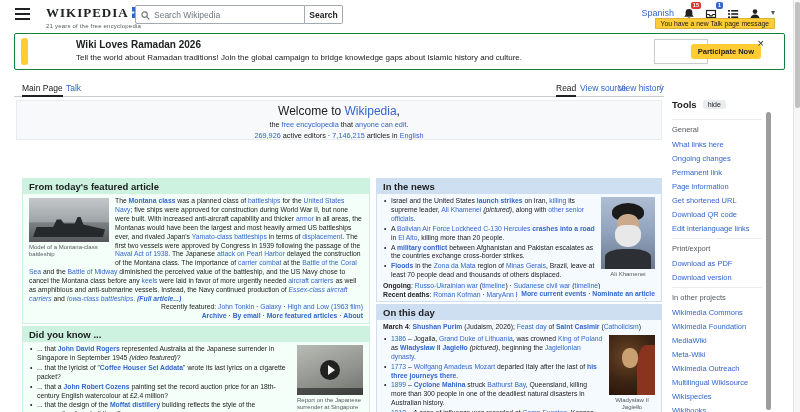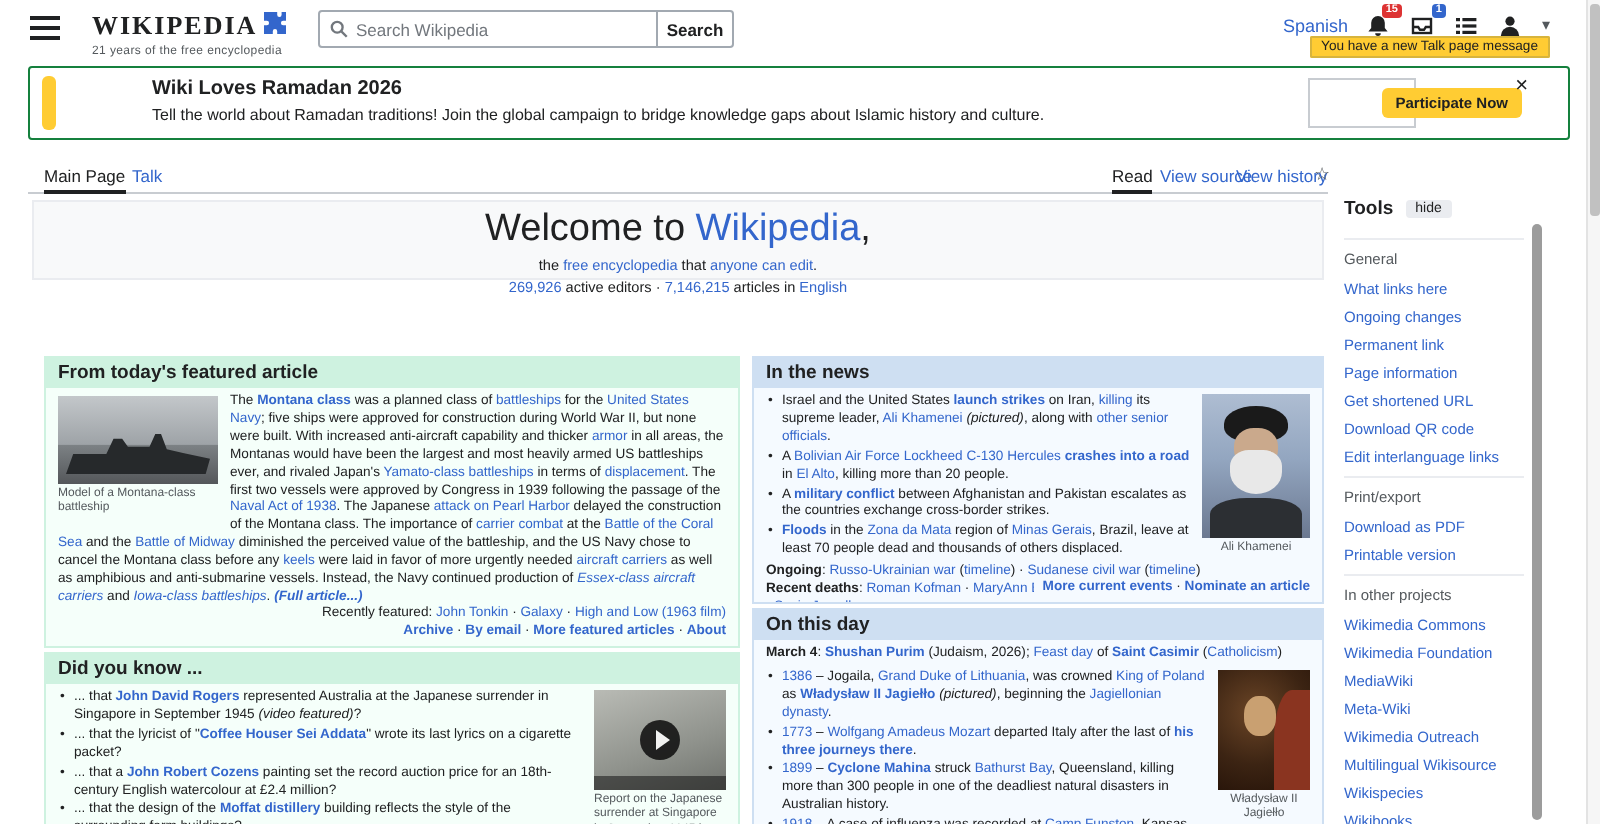--- a/index.html
+++ b/index.html
@@ -14,21 +14,21 @@
 
   
   #topbar { position:absolute; left:0; top:0; width:793px; height:30px; background:#fff; }
   .hamburger { position:absolute; left:15px; top:8px; width:15px; height:12px; cursor:pointer; }
   .hamburger span { display:block; height:2px; background:#202122; margin-bottom:3px; }
   .logo { position:absolute; left:46px; top:4px; }
   .logo-row { display:flex; align-items:center; gap:3px; }
   .wordmark { font-family:"Liberation Serif", serif; font-weight:bold; font-size:13px; letter-spacing:1px; }
   .tagline { font-size:6px; color:#54595d; margin-top:1px; letter-spacing:.2px; }
   .search-wrap { position:absolute; left:135px; top:5px; display:flex; height:19px; }
-  .search-box { display:flex; align-items:center; gap:4px; width:170px; border:1px solid #a2a9b1; border-radius:2px 0 0 2px; padding:0 5px; background:#fff;margin-left:24px; }
+  .search-box { display:flex; align-items:center; gap:4px; width:170px; border:1px solid #a2a9b1; border-radius:2px 0 0 2px; padding:0 5px; background:#fff; }
   .search-box input { border:none; outline:none; flex:1; font-size:8.5px; font-family:inherit; color:#202122; background:transparent; }
   .search-box input::placeholder { color:#72777d; }
   .search-btn { width:38px; border:1px solid #a2a9b1; border-left:none; background:#fff; font-weight:bold; font-size:8.5px; color:#202122; border-radius:0 2px 2px 0; cursor:pointer; font-family:inherit; }
   .user-area { position:absolute; right:18px; top:6px; display:flex; align-items:center; gap:9px; }
   .username { color:#3366cc; font-size:9px; cursor:pointer; }
   .ico { position:relative; width:13px; height:13px; cursor:pointer; }
   .badge { position:absolute; top:-4px; right:-5px; color:#fff; font-size:5.5px; line-height:7px; padding:0 2px; border-radius:2px; font-weight:bold; }
   .badge-red { background:#d33; }
   .badge-blue { background:#36c; }
   .chev { font-size:8px; color:#54595d; cursor:pointer; }
@@ -48,21 +48,21 @@
   .tab { position:absolute; top:3px; cursor:pointer; }
   .tab.active { color:#202122; }
   .tab.active::after { content:""; position:absolute; left:0; right:0; bottom:-4px; height:2px; background:#202122; }
   .tab.link { color:#3366cc; }
   #tab-main { left:8px; } #tab-talk { left:52px; }
   #tab-read { left:542px; } #tab-source { left:566px; } #tab-history { left:604px; }
   #tab-star { left:643px; top:2px; color:#54595d; font-size:9px; }
 
   
   #welcome { position:absolute; left:16px; top:100px; width:646px; height:40px; background:#f8f9fa; border:1px solid #eaecf0; text-align:center; }
-  .welcome-title { font-size:19px; margin-top:3px; }
+  .welcome-title { font-size:12px; margin-top:3px; }
   .welcome-sub { font-size:7.3px; margin-top:2px; }
   .welcome-stats { font-size:7.3px; margin-top:2px; }
 
   
   .box { position:absolute; border:1px solid; overflow:hidden;margin-top:32px; }
   .box h2 { font-size:9.5px; font-weight:bold; padding:2px 6px; }
   #tfa  { left:22px;  top:146px; width:348px; height:146px; border-color:#cef2e0; background:#f5fffa; }
   #dyk  { left:22px;  top:294px; width:348px; height:118px; border-color:#cef2e0; background:#f5fffa; z-index:2; }
   #itn  { left:376px; top:146px; width:286px; height:124px; border-color:#cedff2; background:#f5faff; }
   #otd  { left:376px; top:272px; width:286px; height:140px; border-color:#cedff2; background:#f5faff; z-index:2; }
@@ -306,21 +306,21 @@
           <div>Page information</div>
           <div>Get shortened URL</div>
           <div>Download QR code</div>
           <div>Edit interlanguage links</div>
         </div>
     </div>
     <div class="tools-section">
       <div class="tools-label">Print/export</div>
       <div class="tools-list">
           <div>Download as PDF</div>
-          <div>Printable version</div>
+          <div>Download version</div>
         </div>
     </div>
     <div class="tools-section">
       <div class="tools-label">In other projects</div>
       <div class="tools-list">
           <div>Wikimedia Commons</div>
           <div>Wikimedia Foundation</div>
           <div>MediaWiki</div>
           <div>Meta-Wiki</div>
           <div>Wikimedia Outreach</div>

